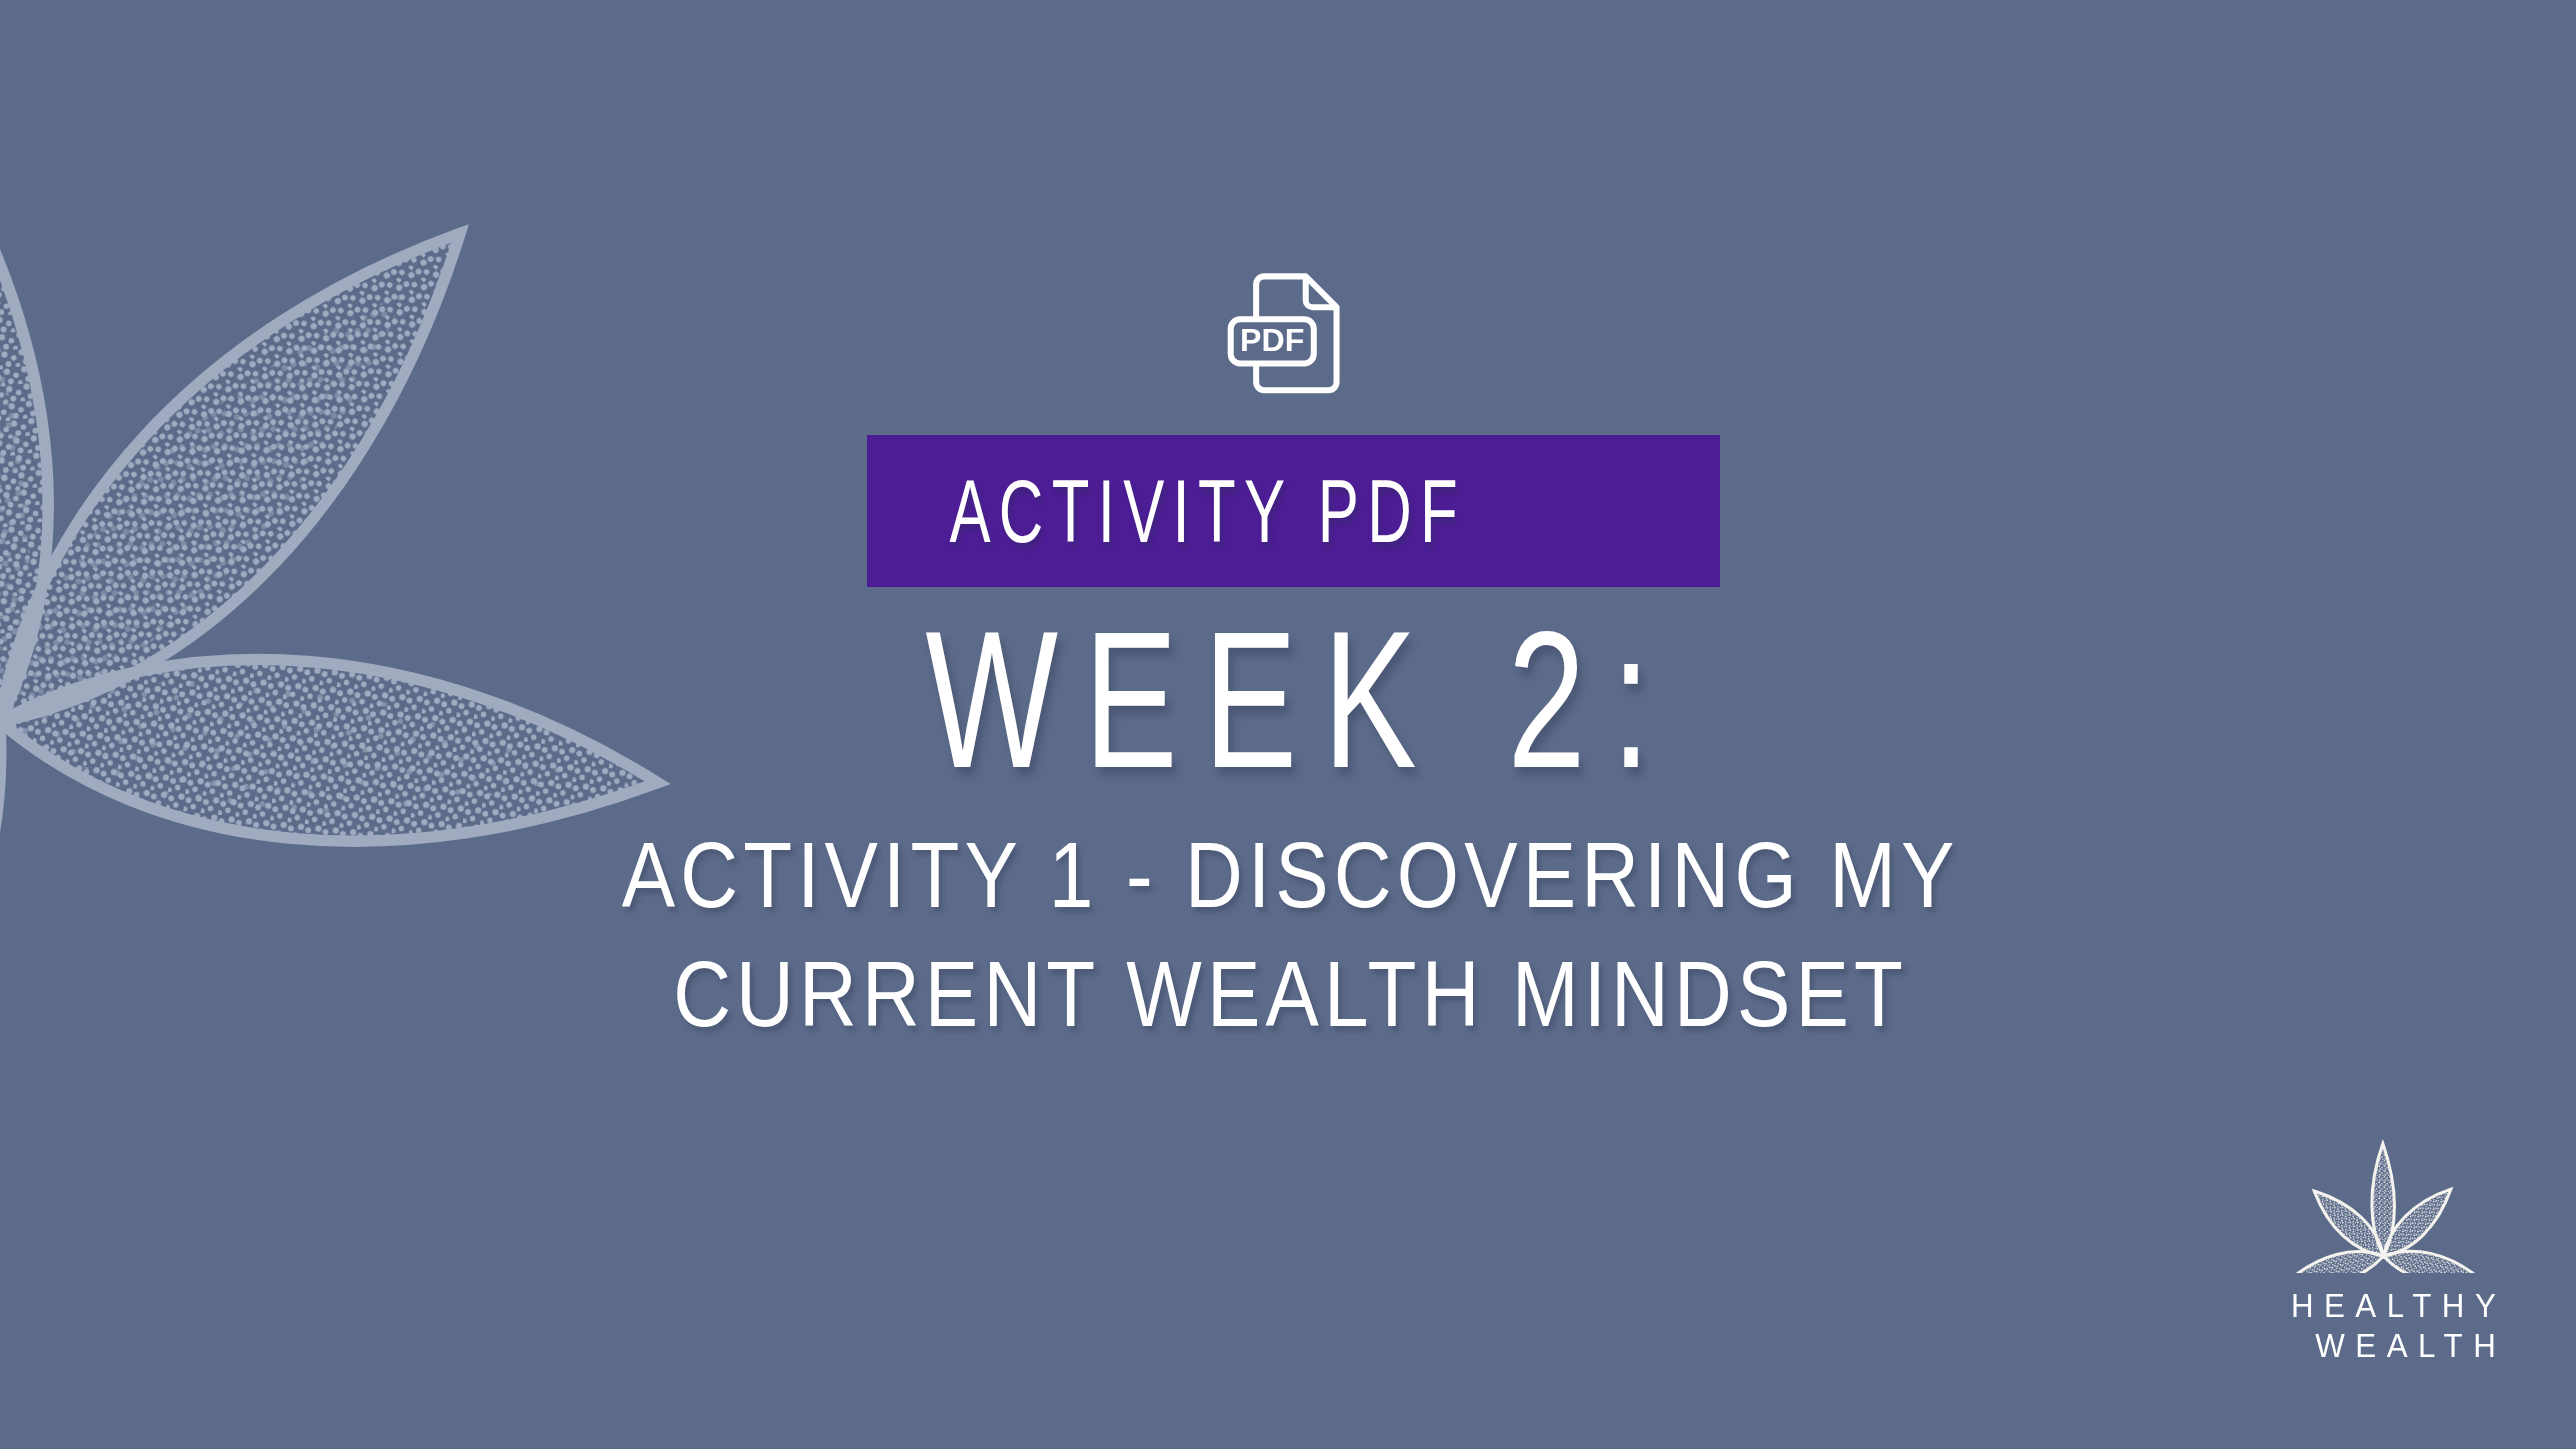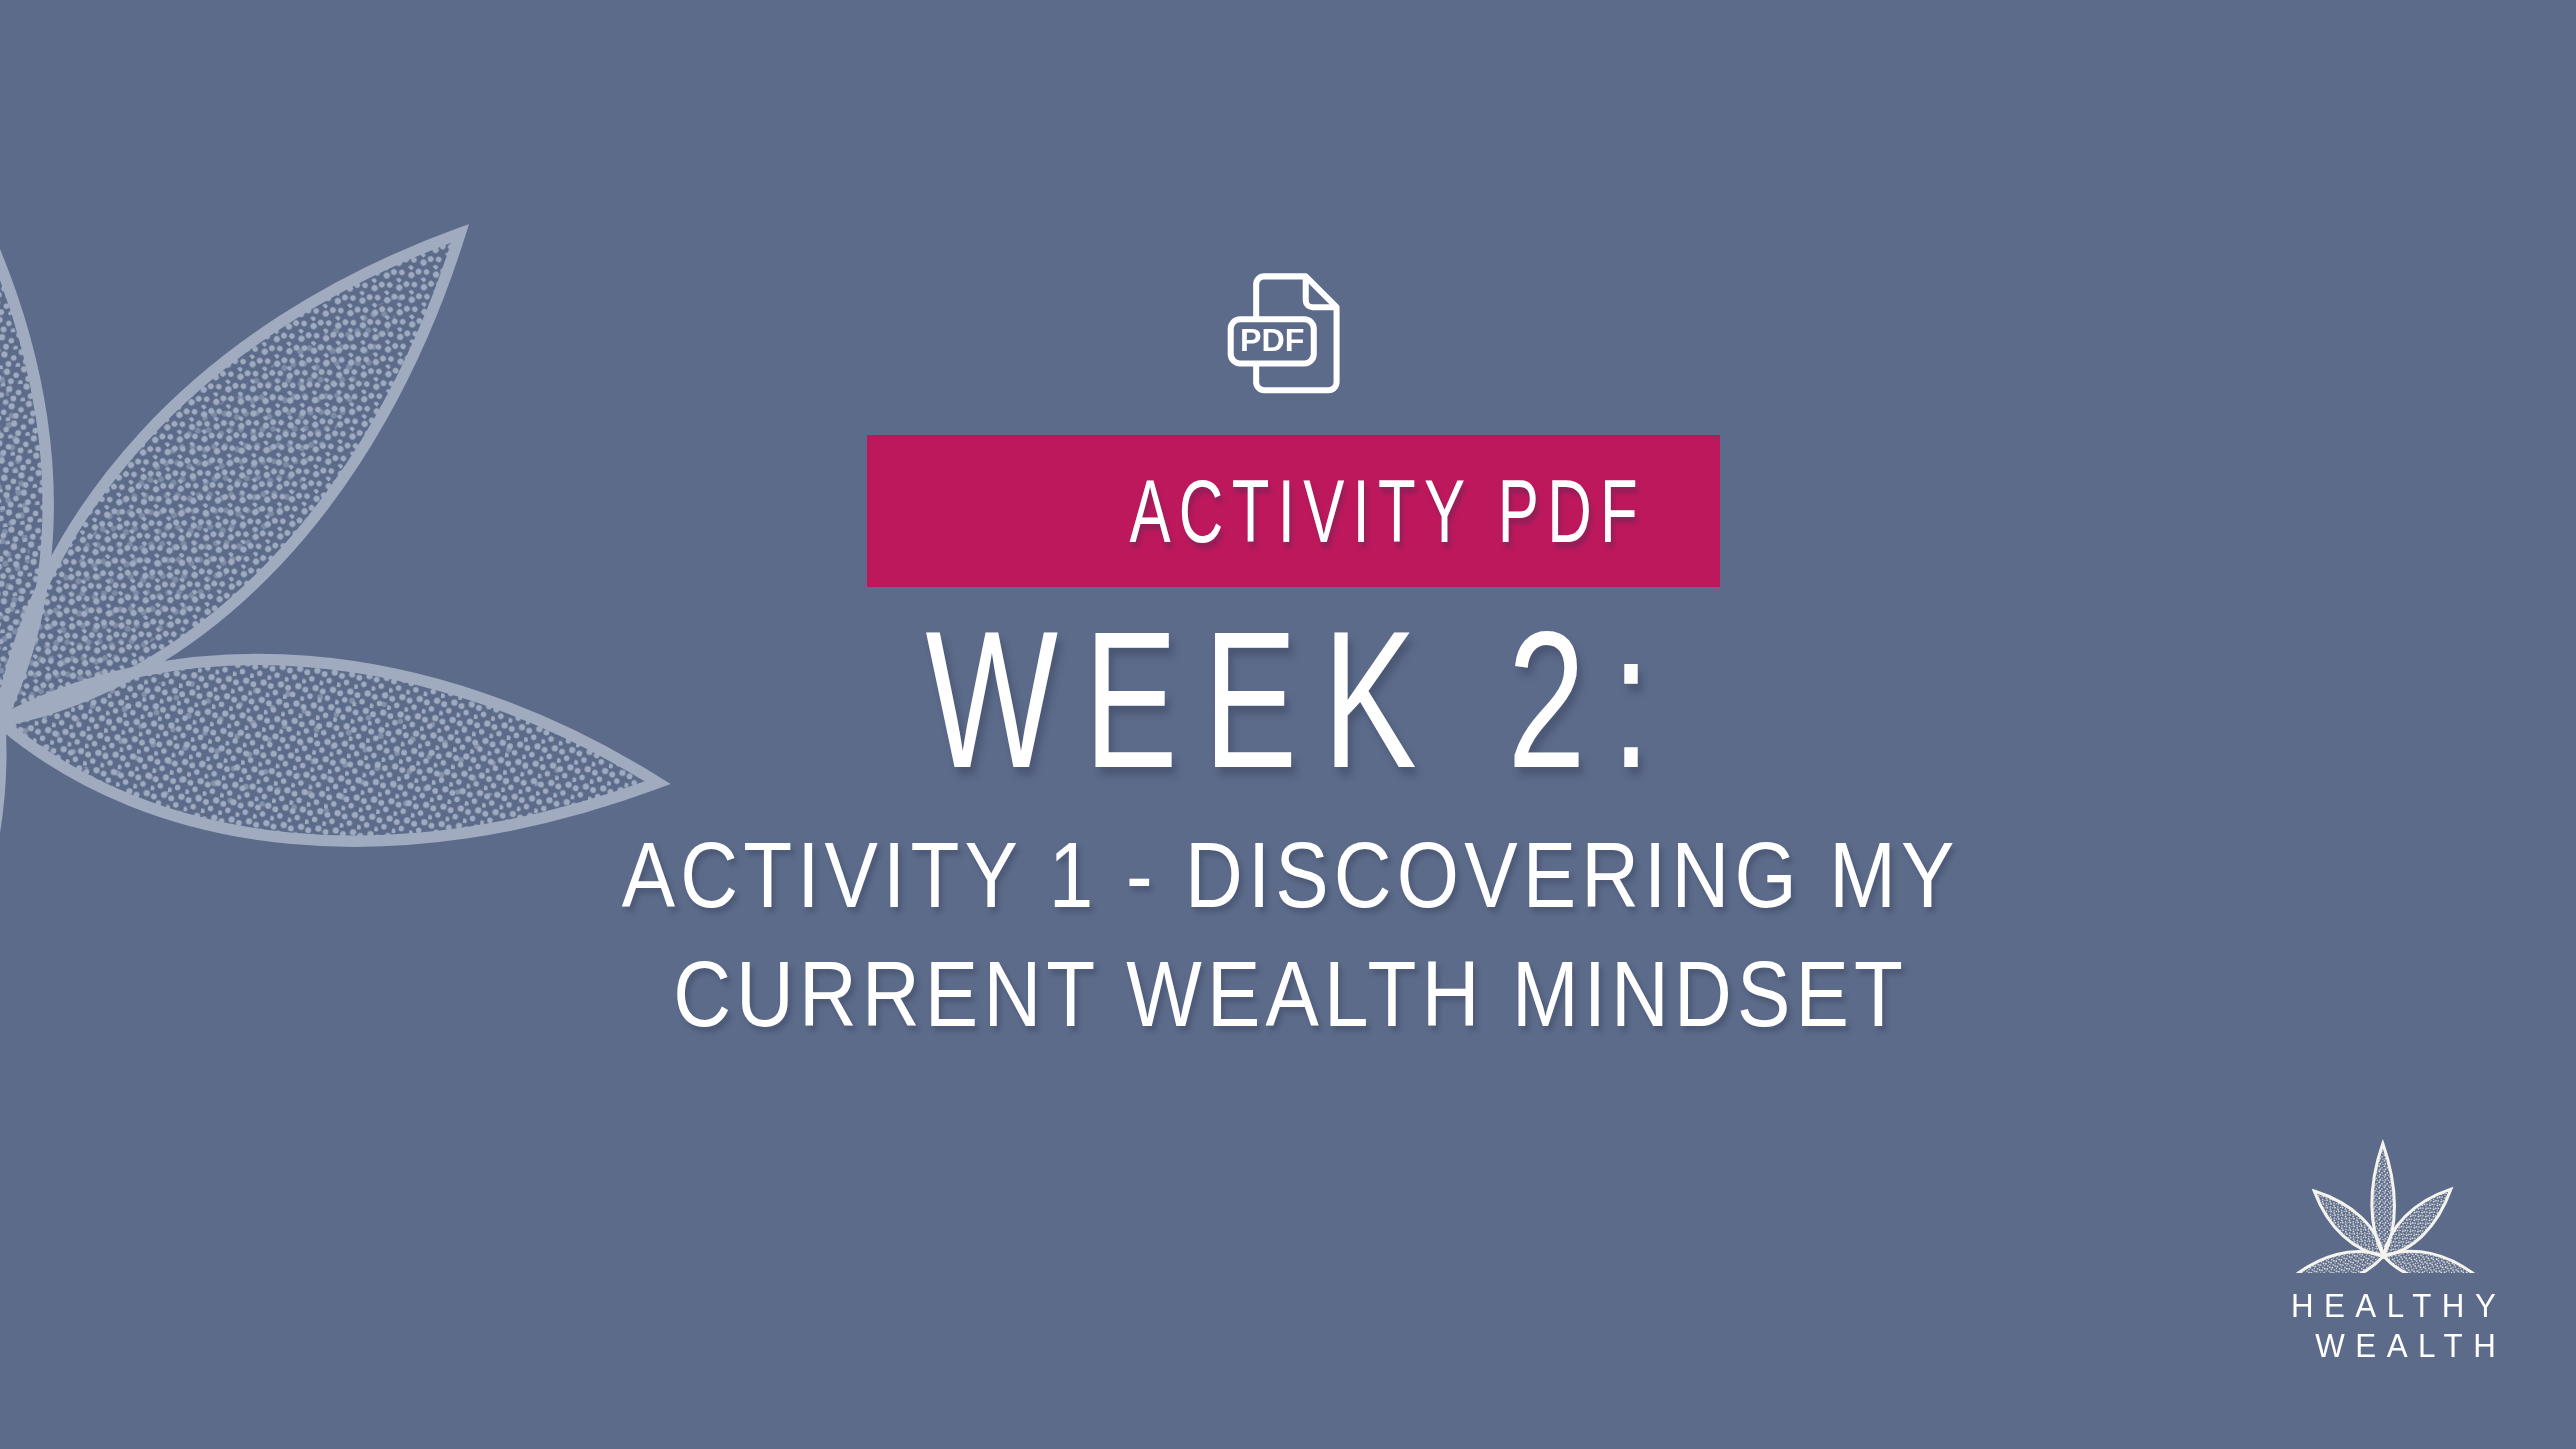--- a/index.html
+++ b/index.html
@@ -44,24 +44,24 @@
     height: 134px;
   }
 
   
   #badge {
     position: absolute;
     left: 867px;
     top: 435px;
     width: 853px;
     height: 152px;
-    background: #be185d;
+    background: #4c1d95;
     display: flex;
     align-items: center;
-    justify-content: flex-end;
+    justify-content: flex-start;
   }
   #badge-label {
     color: #ffffff;
     font-size: 79px;
     line-height: 1;
     font-weight: 300;
     letter-spacing: 10.7px;
     text-indent: 10.7px;
     white-space: nowrap;
     transform: scaleX(0.78) scaleY(1.12);

